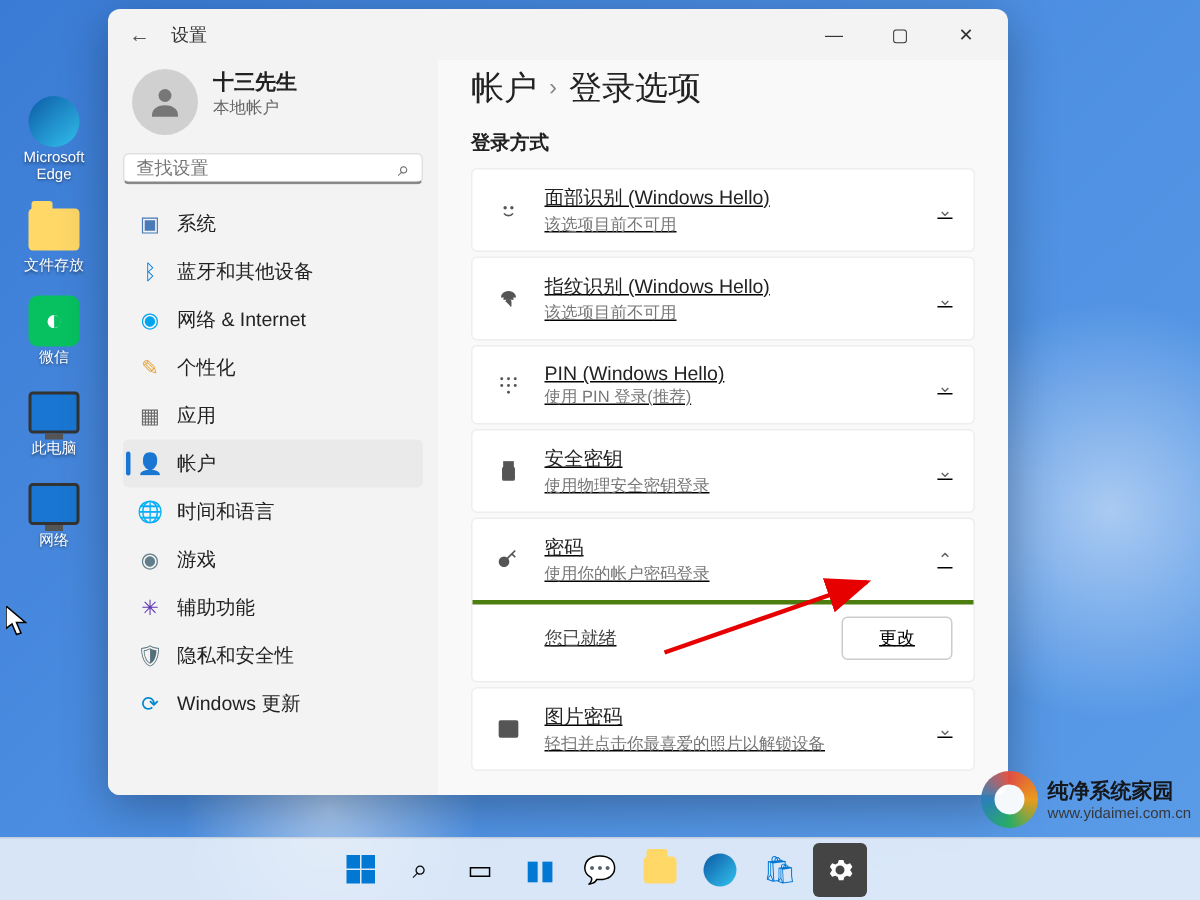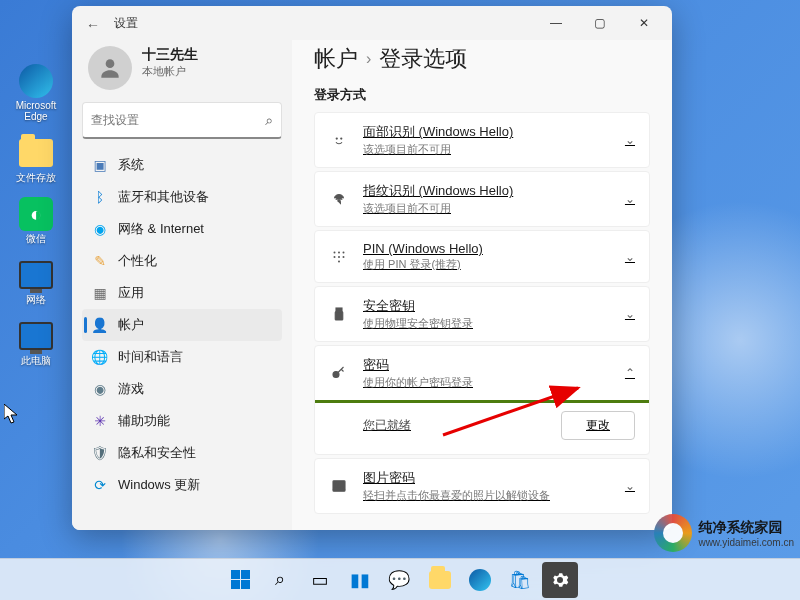--- a/index.html
+++ b/index.html
@@ -27,21 +27,21 @@
 .win-btns { margin-left: auto; display: flex; }
 .win-btn { width: 44px; height: 34px; display:flex; align-items:center; justify-content:center; font-size: 12px; color:#333; cursor:pointer; }
 
 .body { flex: 1; display: flex; overflow: hidden; }
 .sidebar { width: 220px; background: #f3f3f3; padding: 6px 10px 10px 10px; display:flex; flex-direction:column; gap:4px; overflow:hidden; }
 .profile { display: flex; align-items: flex-start; gap: 10px; padding: 0 6px 8px 6px; }
 .avatar { width: 44px; height: 44px; border-radius: 50%; background: #d0d0d0; display:flex; align-items:center; justify-content:center; }
 .avatar svg { width: 26px; height: 26px; fill: #777; }
 .profile-text .name { font-size: 14px; font-weight: 600; color: #222; }
 .profile-text .sub { font-size: 11px; color: #666; }
-.search { display:flex; align-items:center; background:#fff; border:1px solid #e0e0e0; border-bottom: 2px solid #888; border-radius: 4px; height: 37px; padding: 0 8px; }
+.search { display:flex; align-items:center; background:#fff; border:1px solid #e0e0e0; border-bottom: 2px solid #888; border-radius: 4px; height: 21px; padding: 0 8px; }
 .search input { border:none; outline:none; flex:1; font-size:12px; background:transparent; }
 .search .sicon { color:#666; font-size:14px; }
 .nav { margin-top: 6px; display:flex; flex-direction:column; gap:0; overflow-y:auto; }
 .nav-item { display:flex; align-items:center; gap:10px; height:32px; padding:0 8px 0 10px; border-radius:4px; cursor:pointer; font-size: 13px; color:#222; position:relative; }
 .nav-item.active { background: #eaeaea; }
 .nav-item.active::before { content:''; position:absolute; left:2px; top:8px; bottom:8px; width:3px; background:#1976d2; border-radius:2px; }
 .nav-item .ni-icon { width:16px; height:16px; display:flex; align-items:center; justify-content:center; font-size:14px; }
 
 .main { flex:1; background:#f9f9f9; padding: 4px 22px 10px 22px; overflow-y:auto; }
 .breadcrumb { font-size: 22px; color:#222; display:flex; align-items:center; gap:8px; margin-bottom: 12px; }
@@ -97,29 +97,29 @@
       <span>文件存放</span>
     </div>
   <div class="dicon">
       <div class="img">
         <div class="wechat-i">◐</div>
       </div>
       <span>微信</span>
     </div>
   <div class="dicon">
       <div class="img">
+        <div class="pc-i"></div>
+      </div>
+      <span>此电脑</span>
+    </div>
+  <div class="dicon">
+      <div class="img">
         <div class="net-i"></div>
       </div>
       <span>网络</span>
-    </div>
-  <div class="dicon">
-      <div class="img">
-        <div class="pc-i"></div>
-      </div>
-      <span>此电脑</span>
     </div>
 </div>
 
 <div class="window">
   <div class="titlebar">
     <div class="back-btn">←</div>
     <div class="title-txt">设置</div>
     <div class="win-btns">
       <div class="win-btn">—</div>
       <div class="win-btn">▢</div>

